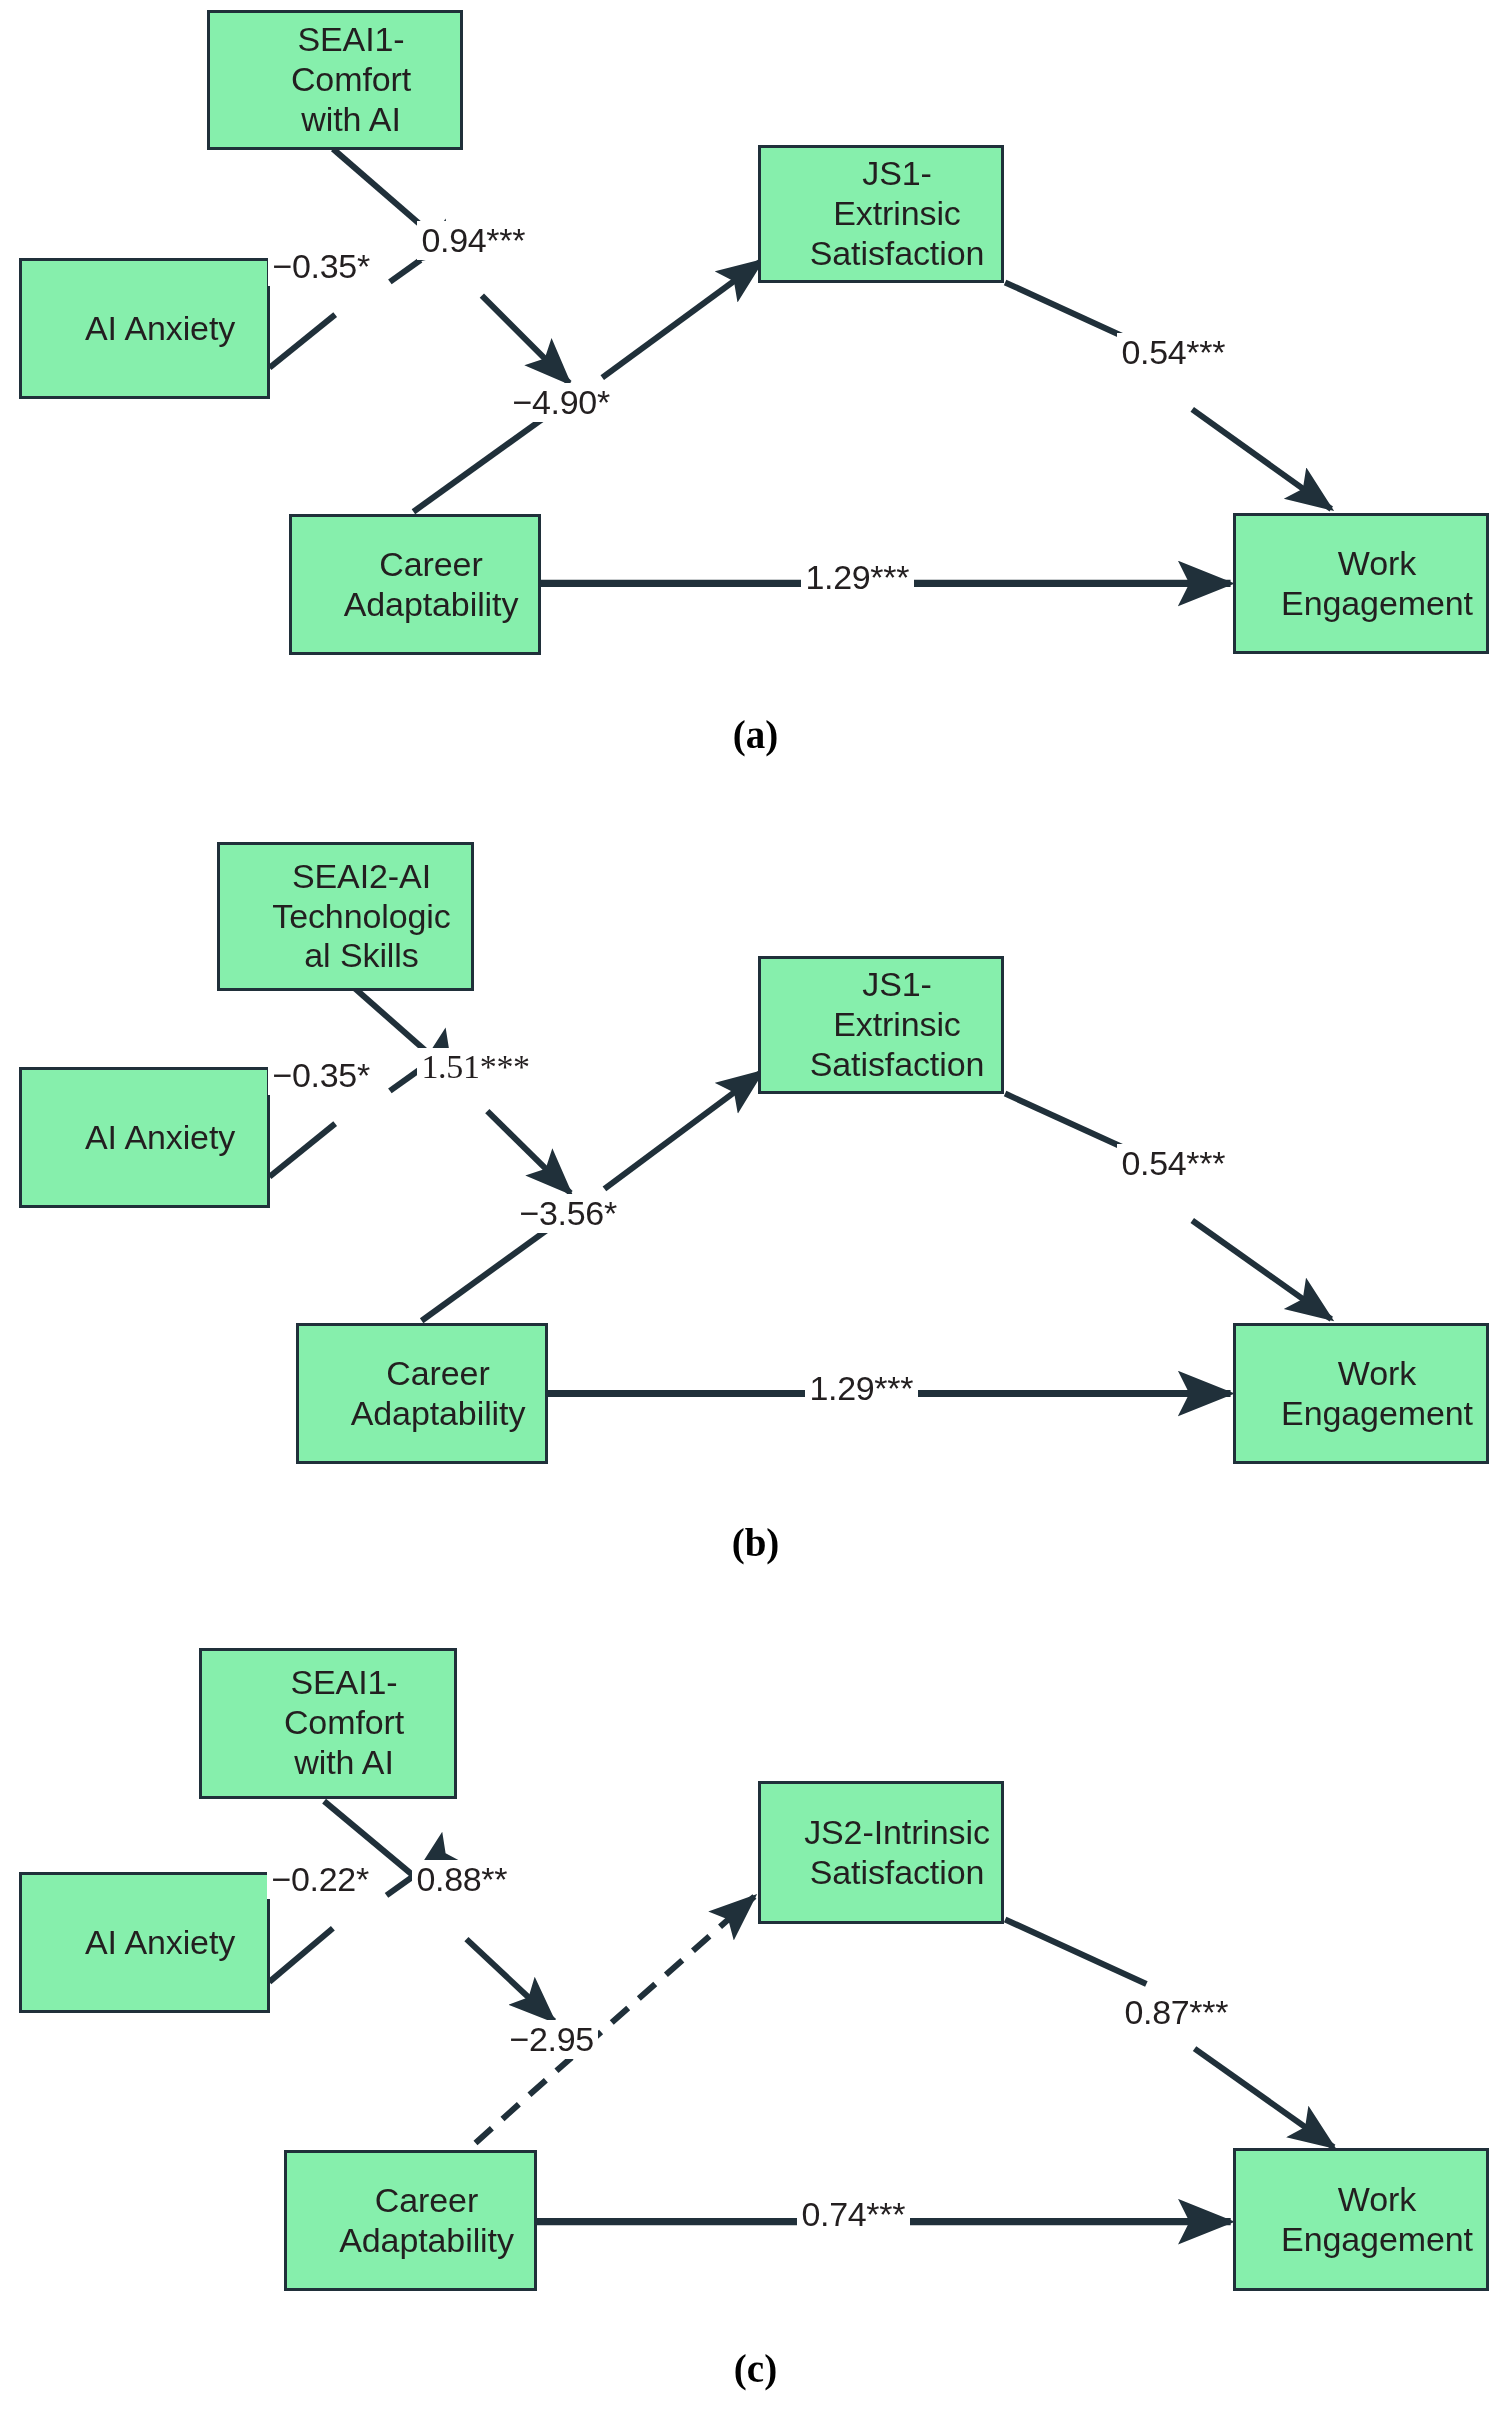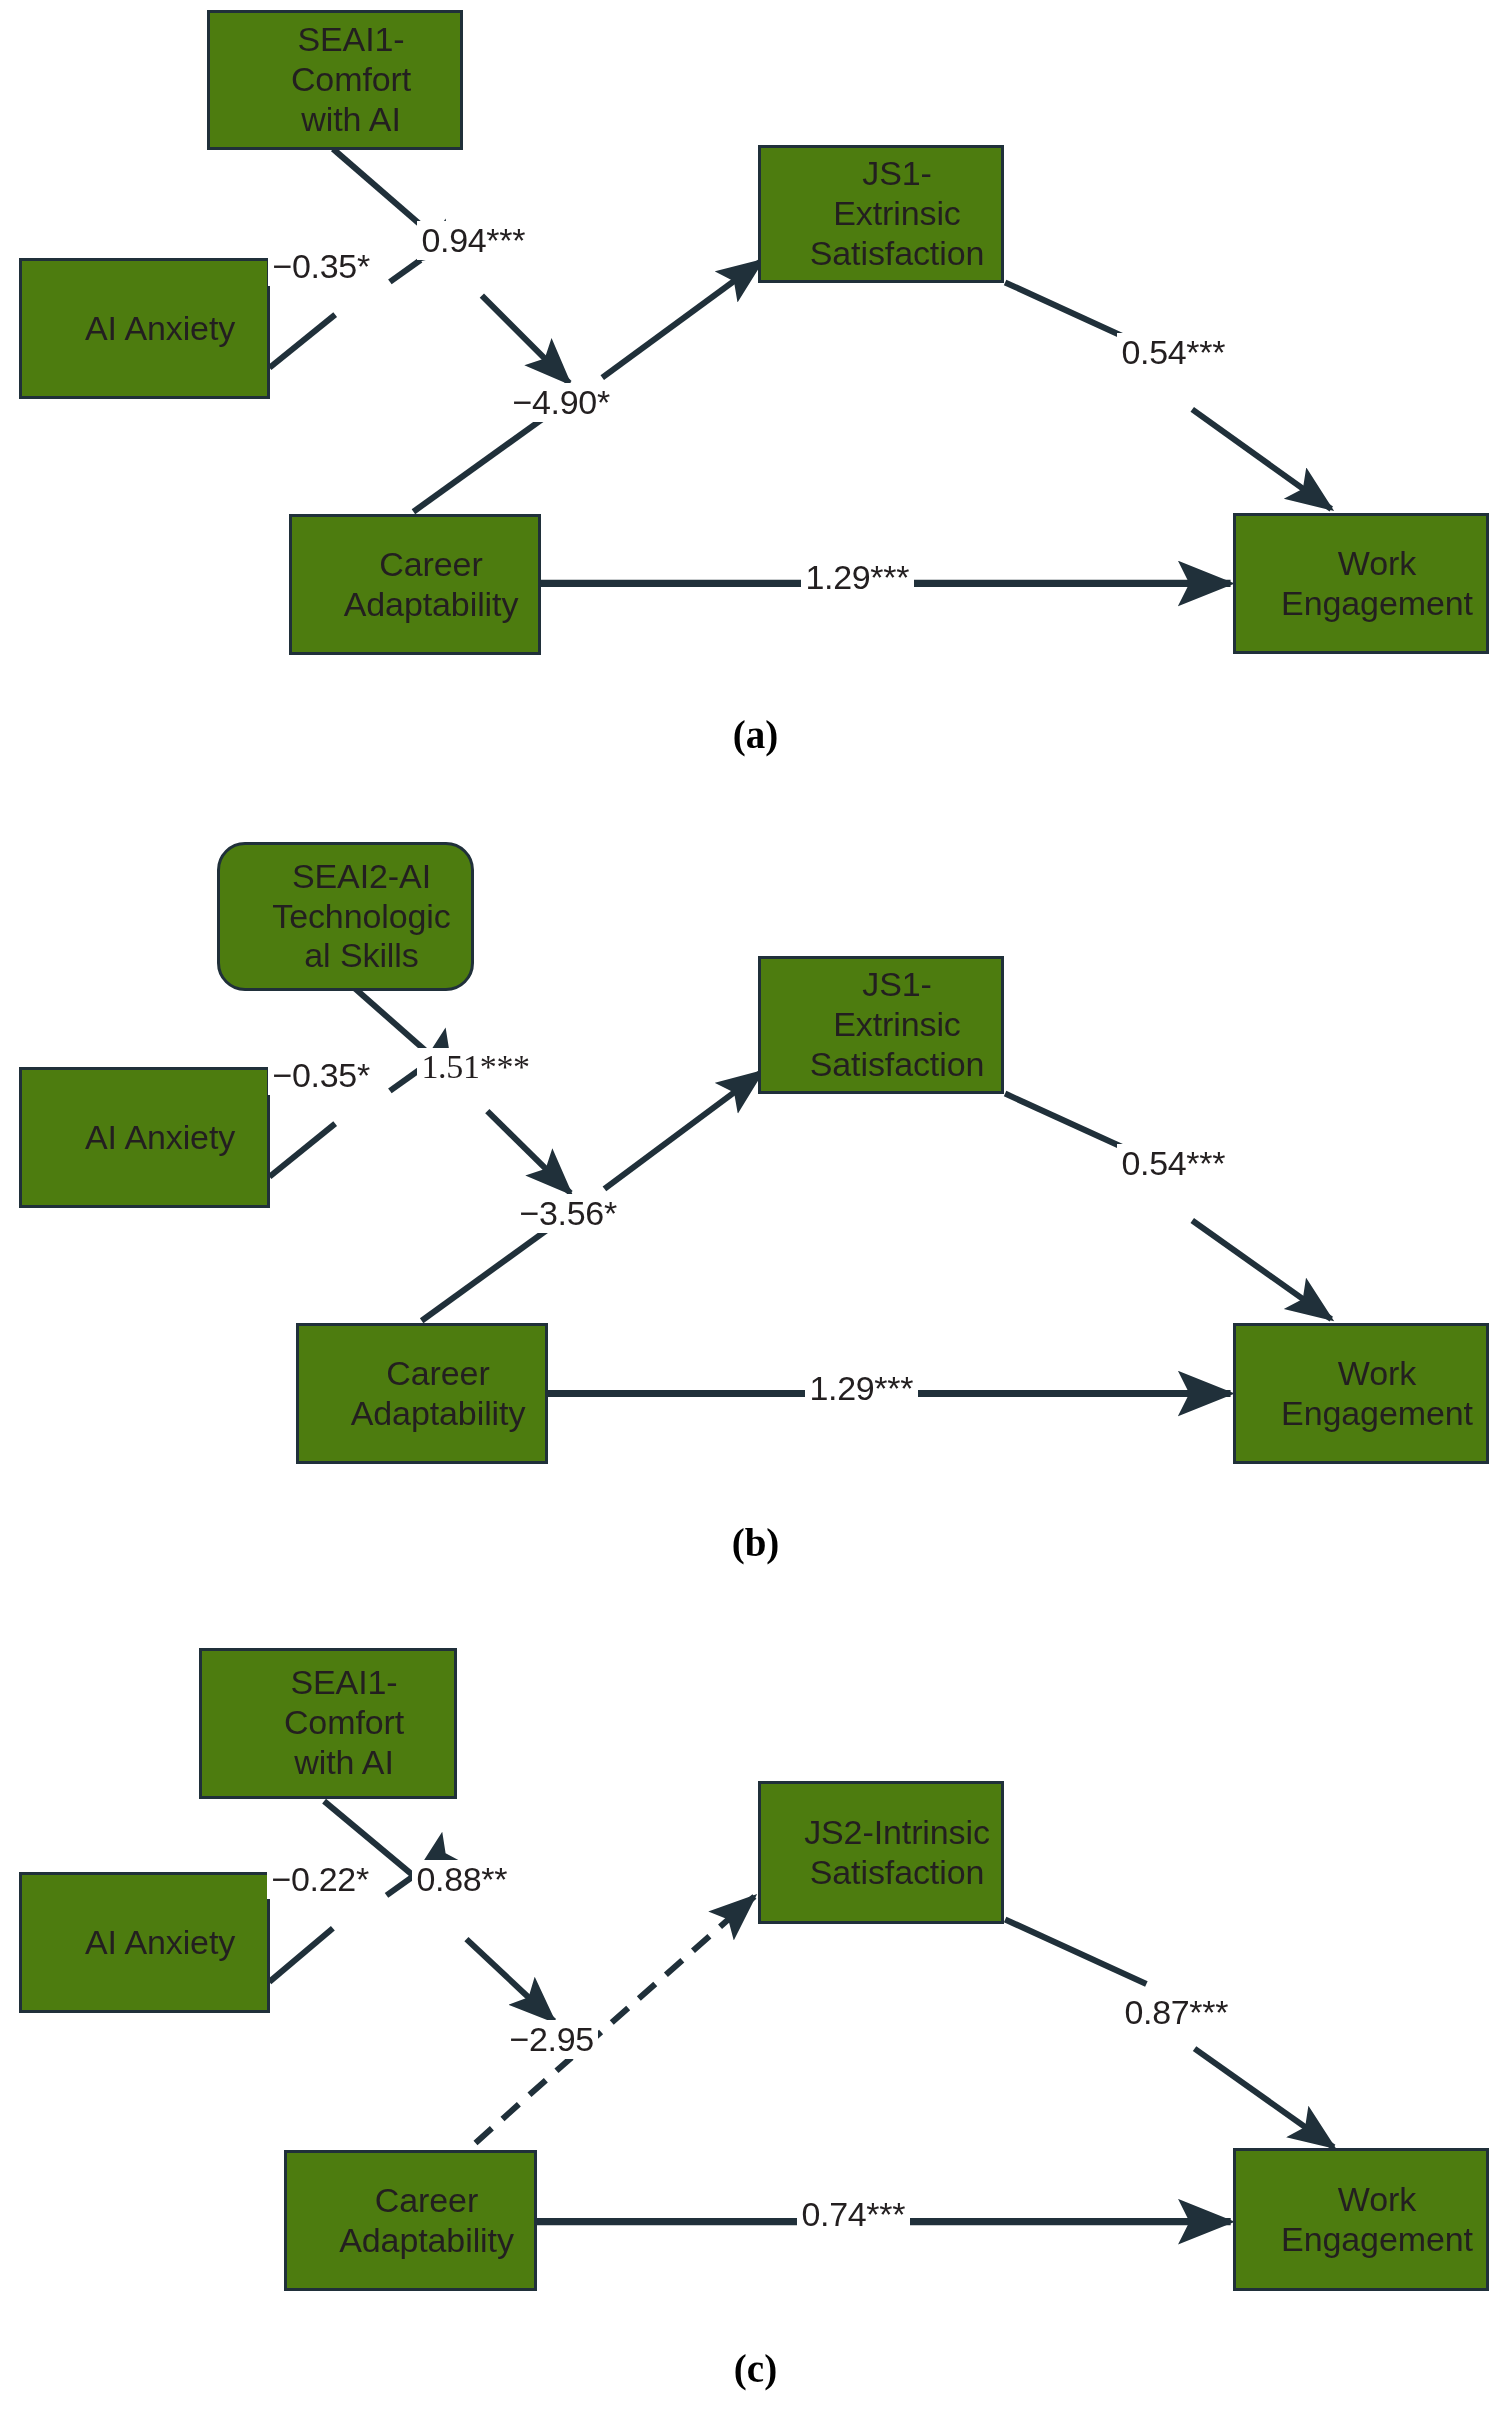--- a/index.html
+++ b/index.html
@@ -1,20 +1,20 @@
 <!DOCTYPE html>
 <html style="font-size:8.8px"><head>
 <meta charset="utf-8">
 <style>
   html,body{margin:0;padding:0;background:#fff;}
   body{width:1511px;height:2426px;font-family:"Liberation Sans",sans-serif;color:#231f20;}
   .page{position:relative;width:1511px;height:2426px;overflow:hidden;background:#fff;}
   .panel{position:absolute;left:0;width:1511px;}
   svg.wires{position:absolute;left:0;top:0;width:1511px;height:810px;overflow:visible;}
-  .node{position:absolute;box-sizing:border-box;border:3.8px solid #20303a;background:#4d7c0f;
+  .node{position:absolute;box-sizing:border-box;border:3.8px solid #20303a;background:#86efac;
         display:flex;align-items:center;justify-content:center;text-align:center;
         font-size:34px;line-height:1.17;color:#231f20;letter-spacing:-0.1px;padding-left:32px;}
   .node span{display:block;padding:0 5.5px;}
   .plabel{position:absolute;width:1511px;text-align:center;
           font-family:"Liberation Serif",serif;font-weight:bold;font-size:39px;color:#000;}
   .coef{position:absolute;font-size:34px;color:#231f20;background:#fff;
         padding:0 4.4px;white-space:nowrap;letter-spacing:-0.3px;}
 </style>
 </head>
 <body>
@@ -99,21 +99,21 @@
       <line x1="768" y1="475" x2="712" y2="515" stroke="#20303a" stroke-width="11" marker-start="url(#ahB1)"></line>
       <line x1="628" y1="310" x2="800" y2="462" stroke="#20303a" stroke-width="11"></line>
       <line x1="890" y1="552" x2="1042" y2="702" stroke="#20303a" stroke-width="11" marker-end="url(#ahB1)"></line>
       <line x1="770" y1="935" x2="1078" y2="712" stroke="#20303a" stroke-width="11"></line>
       <line x1="1104" y1="694" x2="1392" y2="480" stroke="#20303a" stroke-width="11" marker-end="url(#ahB1)"></line>
       <line x1="1836" y1="520" x2="2090" y2="636" stroke="#20303a" stroke-width="11"></line>
       <line x1="2178" y1="752" x2="2432" y2="932" stroke="#20303a" stroke-width="11" marker-end="url(#ahB1)"></line>
       <line x1="1000" y1="1068" x2="2248" y2="1068" stroke="#20303a" stroke-width="13" marker-end="url(#ahB1)"></line>
     </svg>
 
-    <div class="node" style="left:217px;top:33px;width:257px;height:149px;border-radius:28px;">
+    <div class="node" style="left:217px;top:33px;width:257px;height:149px;">
       <span>
         <span>SEAI2-AI</span>
         <span>Technologic</span>
         <span>al Skills</span>
       </span>
     </div>
 
     <div class="node" style="left:18.6px;top:258px;width:251px;height:141px;">
       <span>AI Anxiety</span>
     </div>

